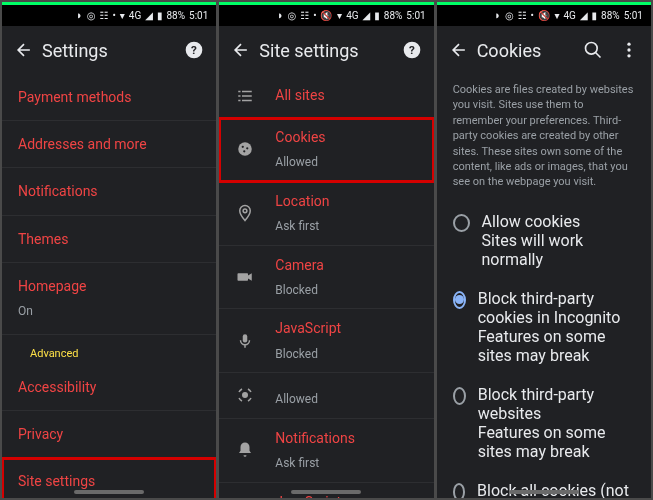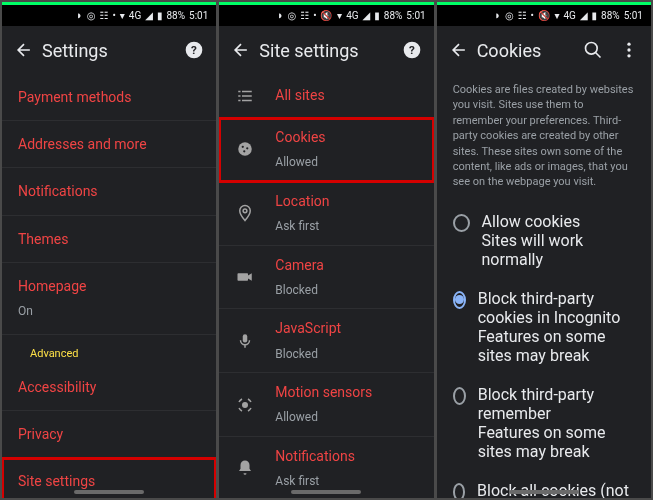--- a/index.html
+++ b/index.html
@@ -238,21 +238,20 @@
         </div>
     </div>
     <div class="row compact">
       <div class="ricon">
           <svg width="18" height="18" viewBox="0 0 24 24" fill="none" stroke="currentColor" stroke-width="2">
             <circle cx="12" cy="12" r="3" fill="currentColor"></circle>
             <path d="M4 8a10 10 0 0 1 4-4M20 8a10 10 0 0 0-4-4M4 16a10 10 0 0 0 4 4M20 16a10 10 0 0 1-4 4"></path>
           </svg>
         </div>
       <div class="rtext">
-          <div class="label">Motion sensors</div>
           <div class="sub">Allowed</div>
         </div>
     </div>
     <div class="row compact">
       <div class="ricon">
           <svg width="18" height="18" viewBox="0 0 24 24" fill="currentColor">
             <path d="M12 2a6 6 0 0 0-6 6v5l-2 3h16l-2-3V8a6 6 0 0 0-6-6zM10 19a2 2 0 0 0 4 0"></path>
           </svg>
         </div>
       <div class="rtext">
@@ -318,21 +317,21 @@
     <div class="radio-row">
       <div class="radio checked"></div>
       <div class="rtext">
           <div class="label">Block third-party cookies in Incognito</div>
           <div class="sub">Features on some sites may break</div>
         </div>
     </div>
     <div class="radio-row">
       <div class="radio"></div>
       <div class="rtext">
-          <div class="label">Block third-party remember</div>
+          <div class="label">Block third-party websites</div>
           <div class="sub">Features on some sites may break</div>
         </div>
     </div>
     <div class="radio-row">
       <div class="radio"></div>
       <div class="rtext">
           <div class="label">Block all cookies (not recommended)</div>
         </div>
     </div>
 

